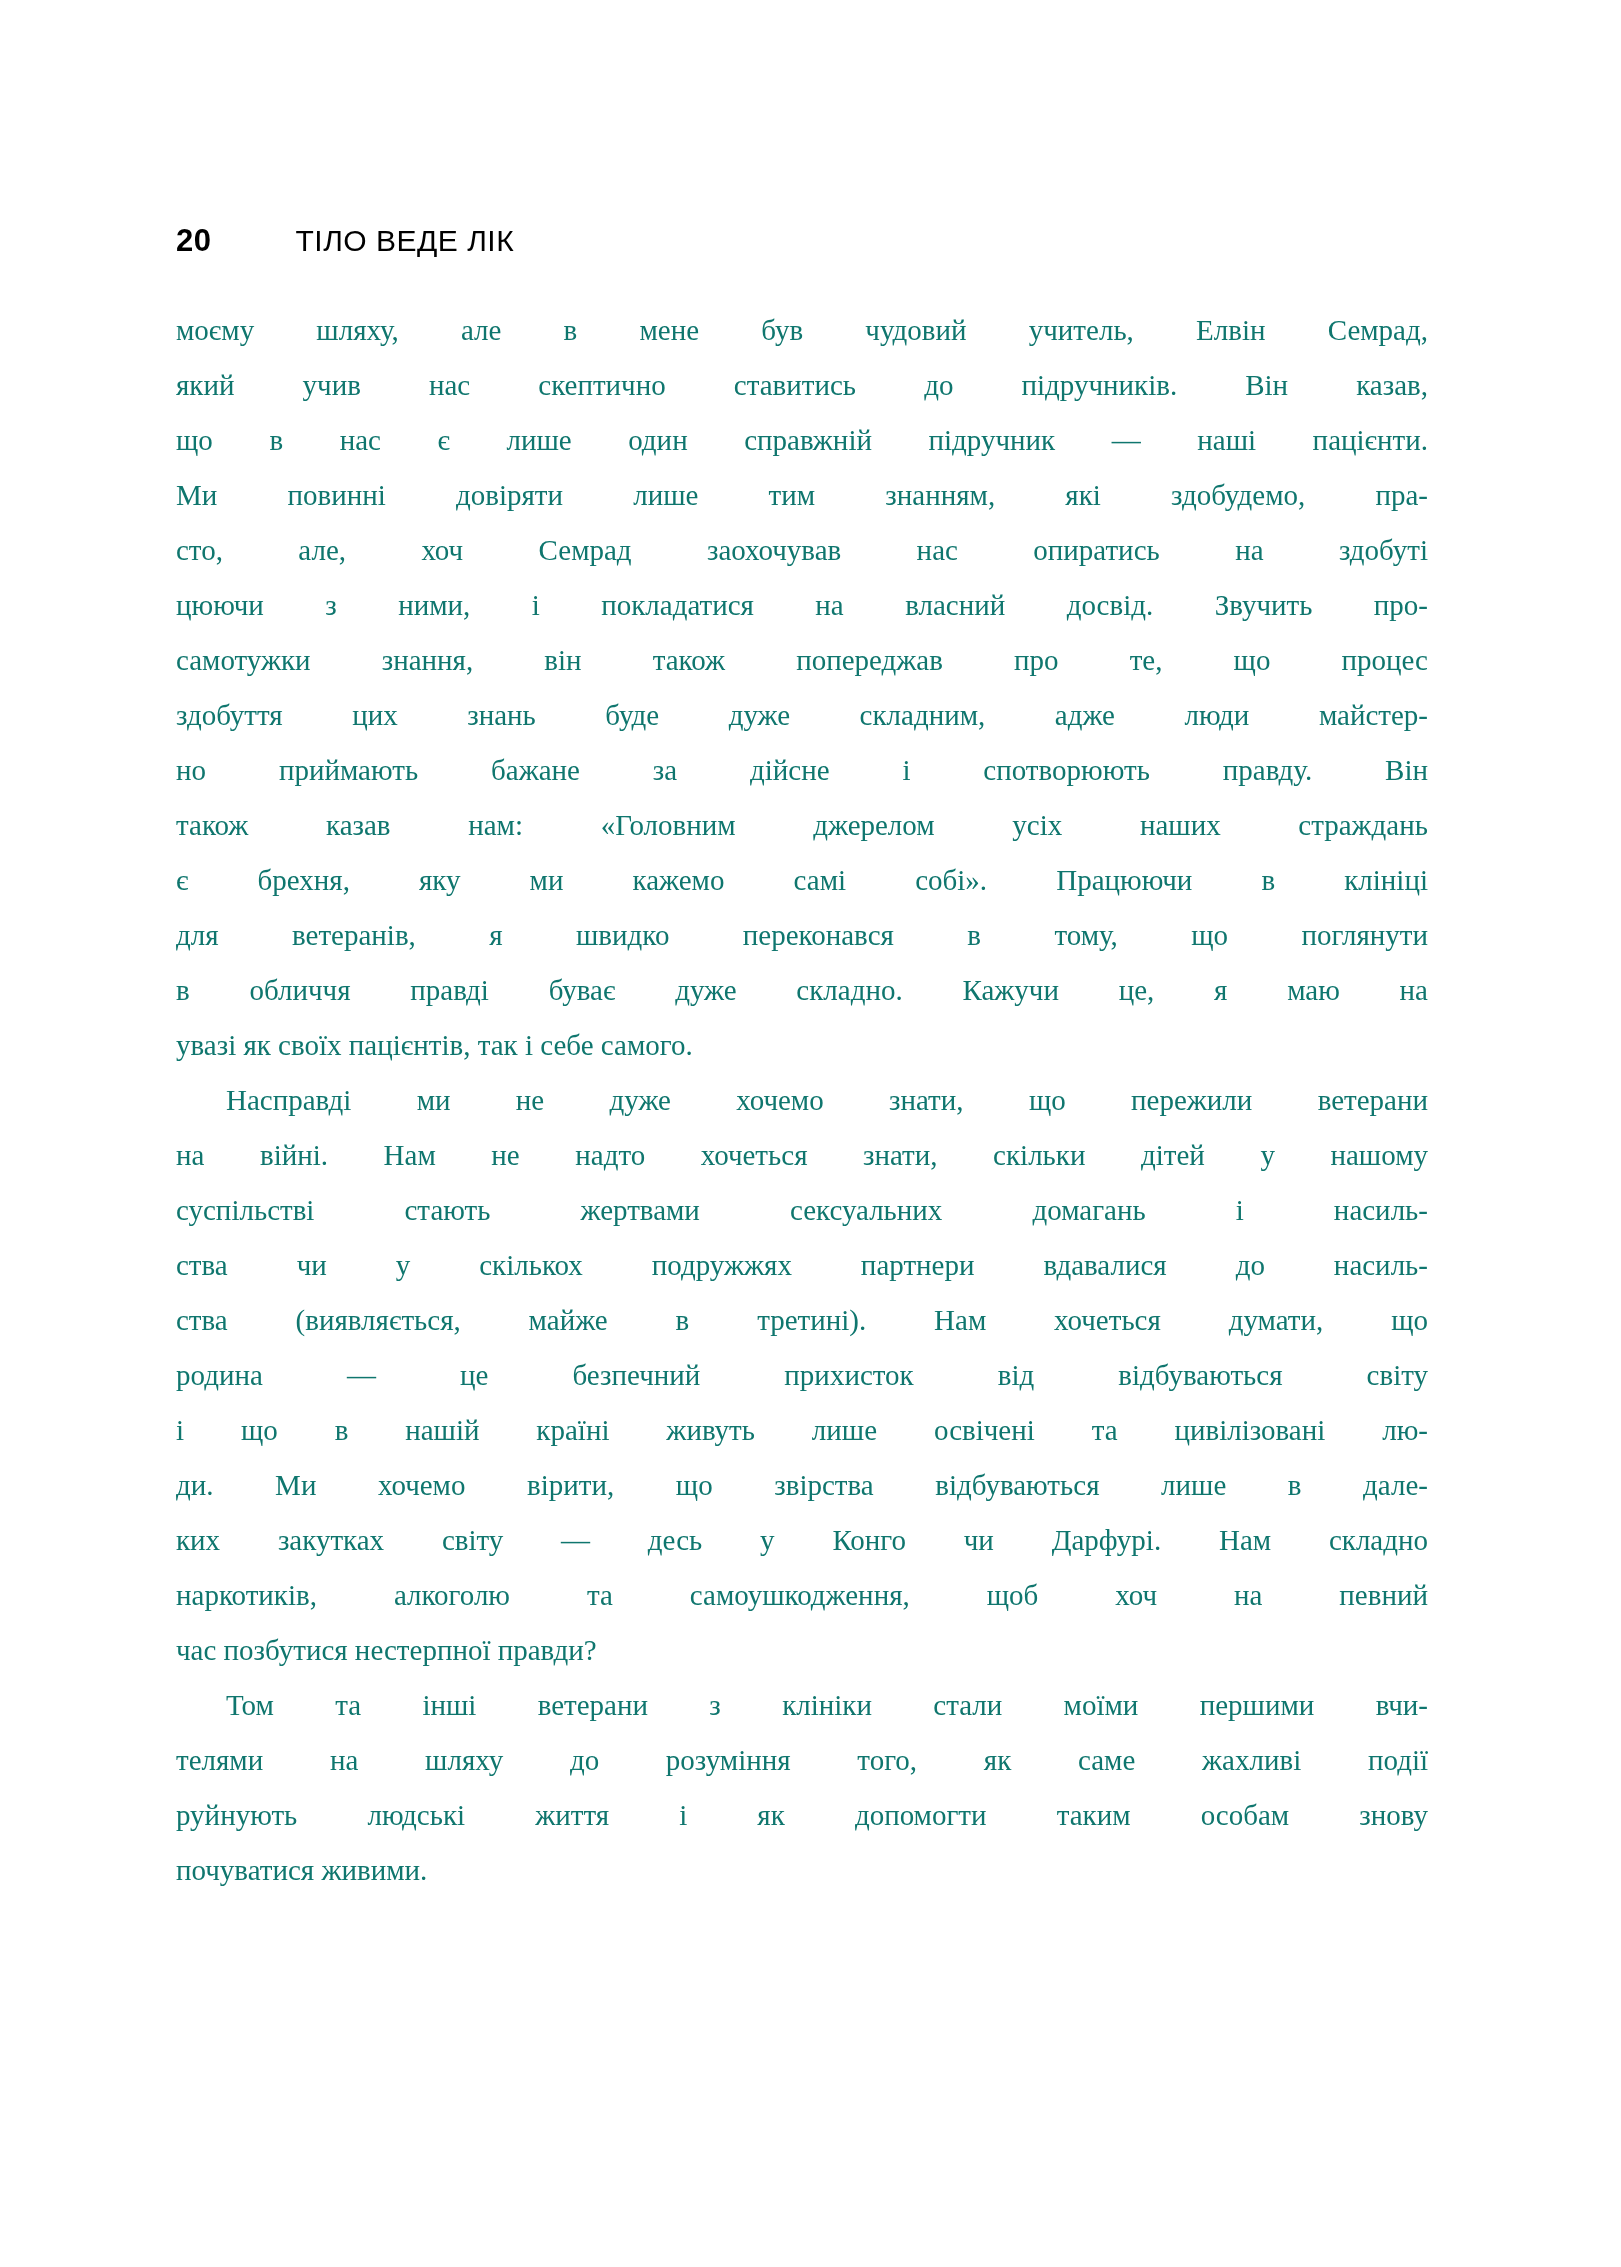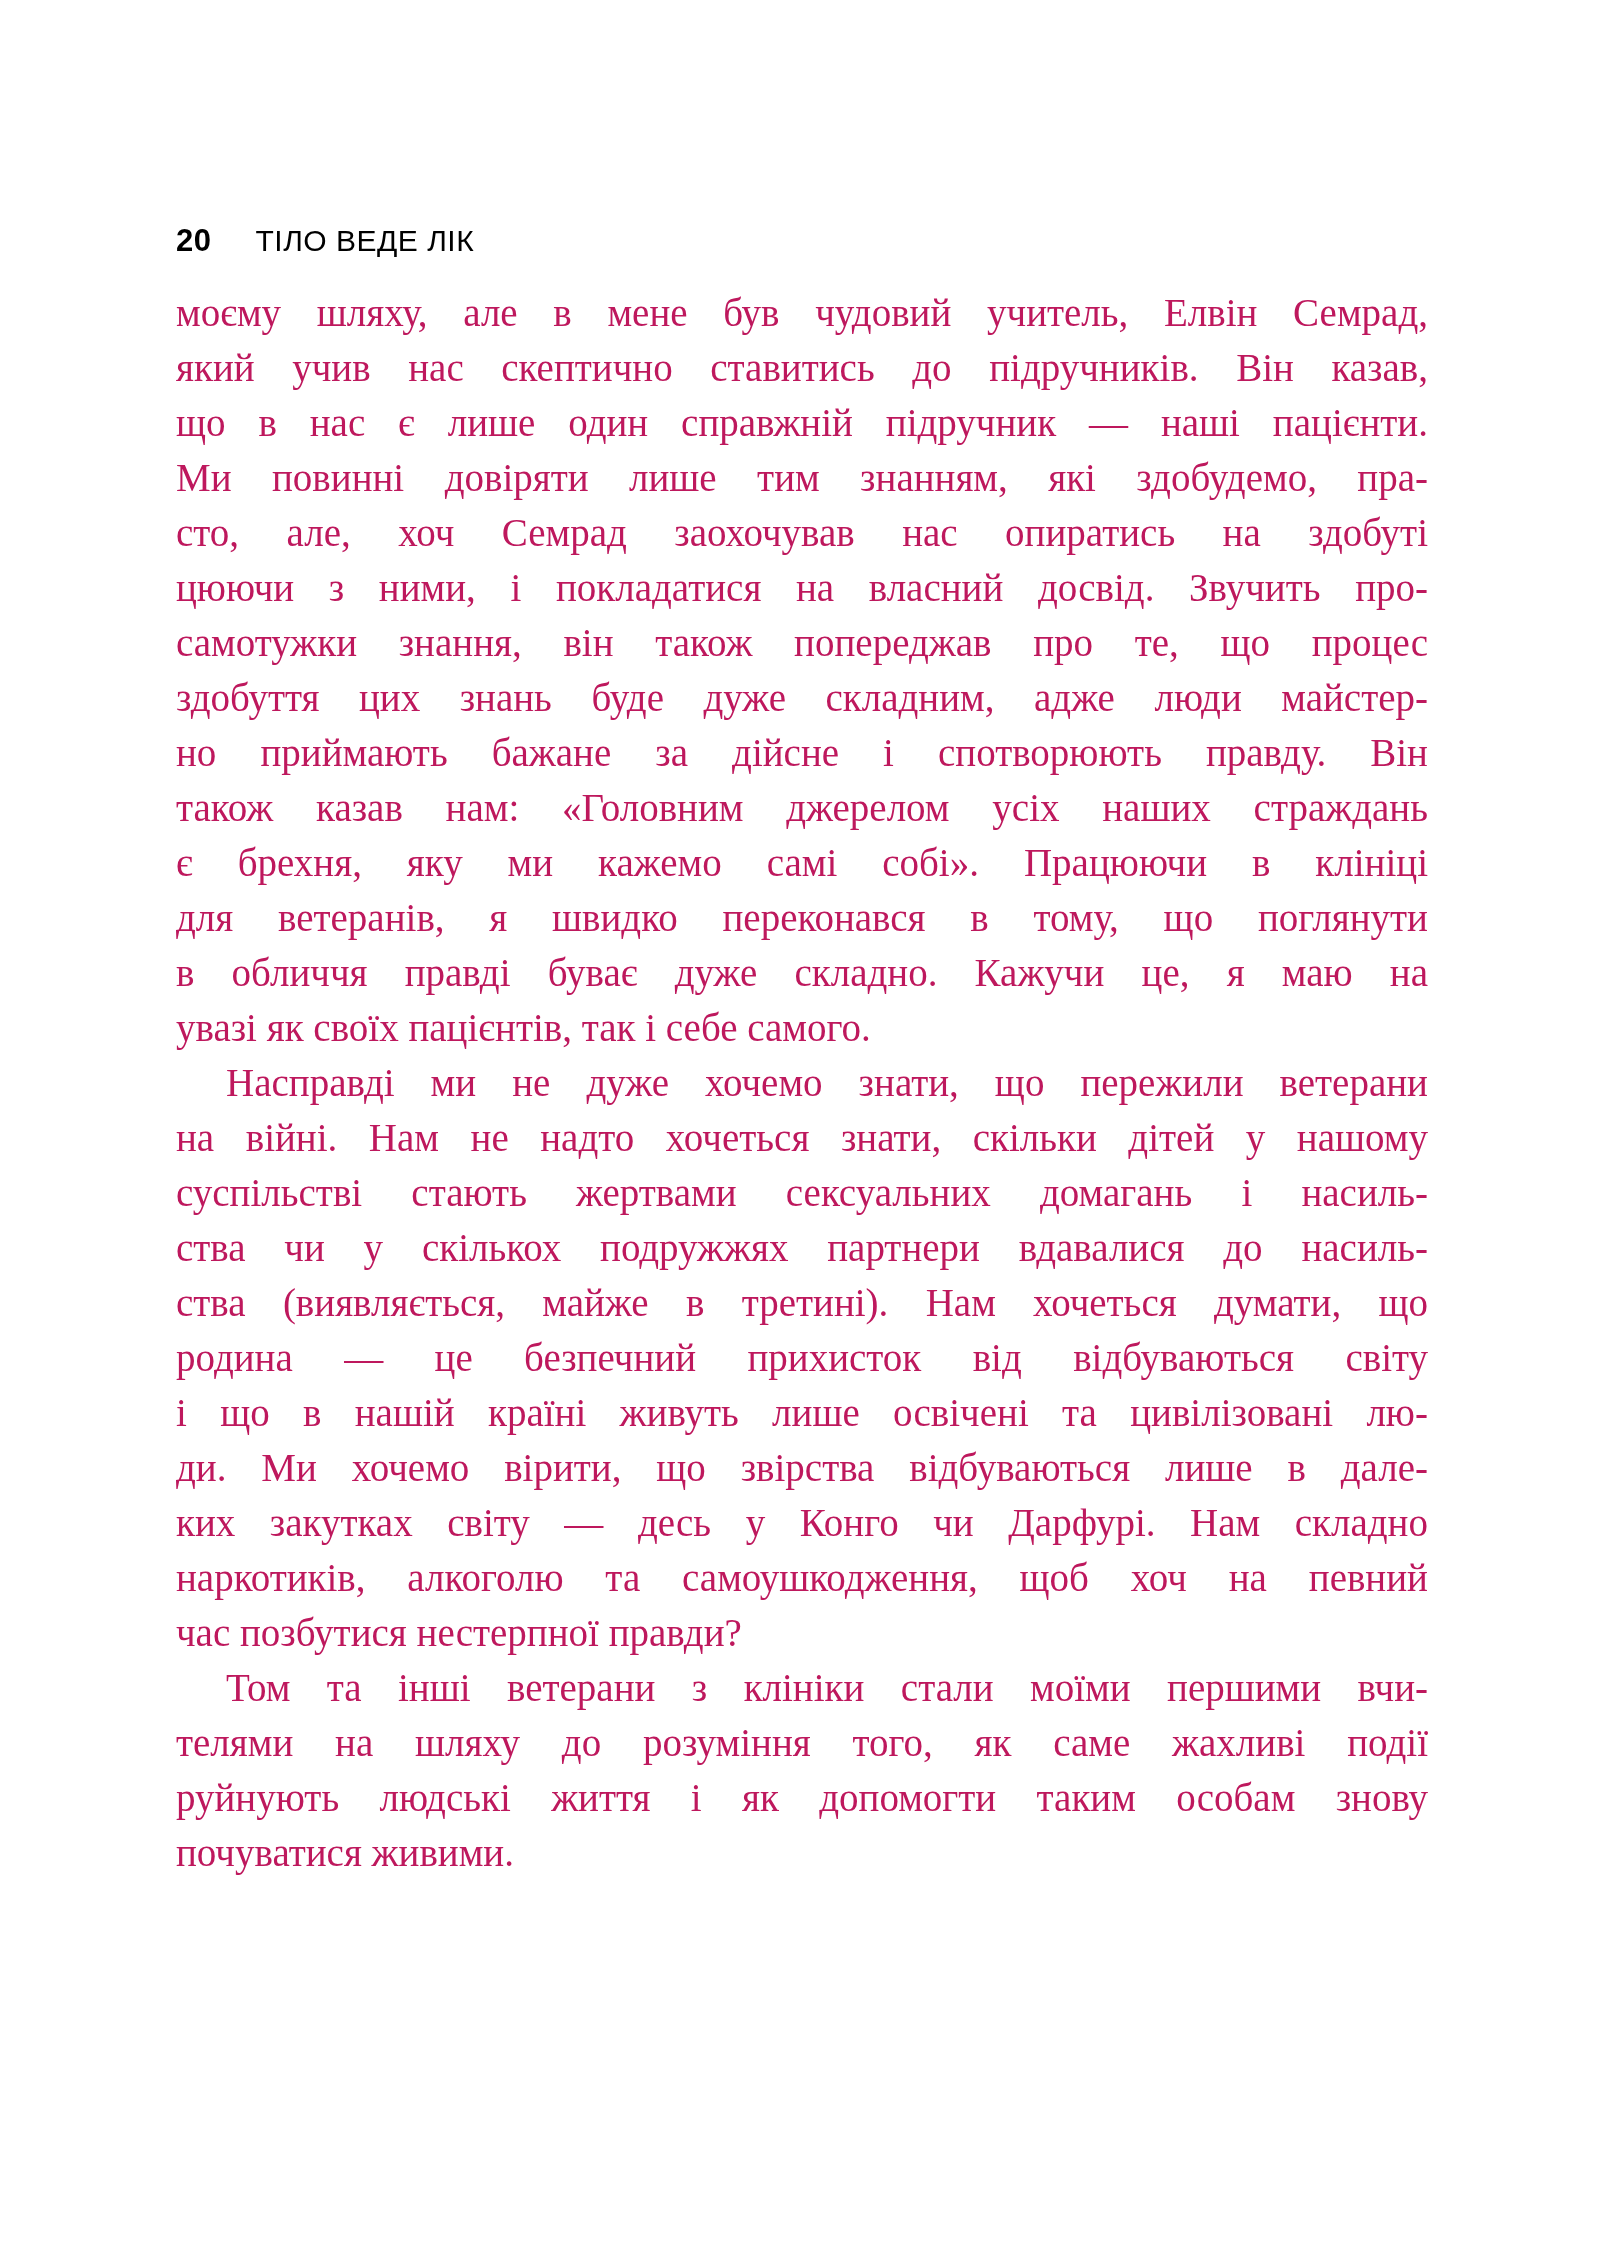--- a/index.html
+++ b/index.html
@@ -16,41 +16,42 @@
   }
   .running-header {
     position: absolute;
     left: 176px;
     top: 223px;
     width: 1252px;
     display: flex;
     align-items: baseline;
     font-family: "Liberation Sans", "DejaVu Sans", sans-serif;
     color: #000000;
+    gap: 40px;
   }
   .page-number {
     font-size: 31px;
     font-weight: 700;
     letter-spacing: 0.5px;
   }
   .running-title {
     margin-left: 44px;
     font-size: 30px;
     font-weight: 400;
     letter-spacing: 0.5px;
   }
   .text-block {
     position: absolute;
     left: 176px;
-    top: 285px;
+    top: 303px;
     width: 1252px;
     font-family: "Liberation Serif", "DejaVu Serif", serif;
-    font-size: 39px;
+    font-size: 29px;
     line-height: 55px;
-    color: #be185d;
+    color: #0f766e;
   }
   .para { margin: 0; padding: 0; }
   .line {
     text-align: justify;
     -moz-text-align-last: justify;
     text-align-last: justify;
     white-space: normal;
   }
   .line.last {
     -moz-text-align-last: left;

